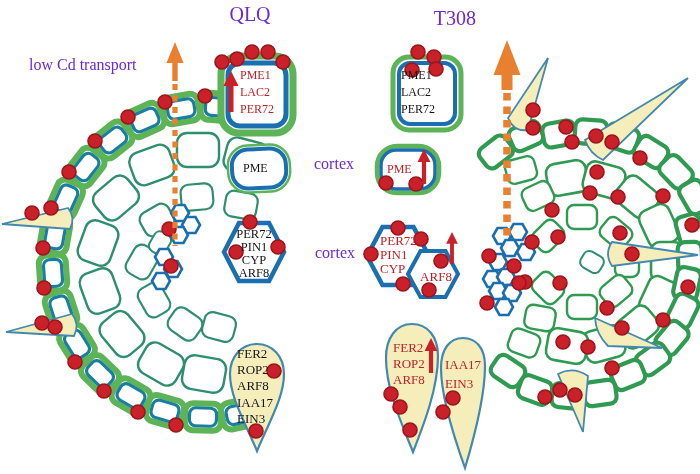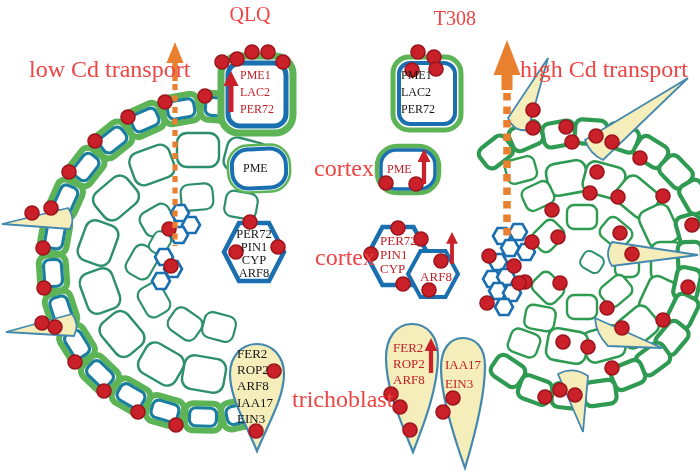--- a/index.html
+++ b/index.html
@@ -1,21 +1,21 @@
 <!DOCTYPE html>
 <html><head>
 <meta charset="utf-8">
 <style>
   html,body{margin:0;padding:0;background:#fff}
   .canvas{position:relative;width:700px;height:474px;background:#ffffff;overflow:hidden;
           font-family:"Liberation Serif",serif}
   .canvas svg{position:absolute;left:0;top:0}
-  .lbl{position:absolute;color:#ef4444;white-space:nowrap}
+  .lbl{position:absolute;color:#6d28d9;white-space:nowrap}
   .t20{font-size:20px}
-  .t19{font-size:24px}
+  .t19{font-size:16px}
   .genes{position:absolute;color:#151515;white-space:nowrap}
   .red{color:#c32026}
   .g14{font-size:12px;line-height:17px}
   .g13{font-size:13px;line-height:14px}
   .g12c{font-size:12.5px;line-height:13px;width:62px;text-align:center}
   .gt{font-size:13px;line-height:16.2px}
 </style>
 </head>
 <body>
 
@@ -286,25 +286,23 @@
     <use href="#dot" x="453" y="398"></use>
     <use href="#dot" x="443" y="412"></use>
     <use href="#rup" transform="translate(431,338) scale(0.92)"></use>
   </g>
 </svg>
 
 <div class="lbl t20" style="left:222px;top:3px;width:56px;text-align:center">QLQ</div>
 <div class="lbl t20" style="left:414px;top:7px;width:62px;text-align:right">T308</div>
 
 <div class="lbl t19" style="left:29px;top:56px">low Cd transport</div>
-<div class="lbl t19" style="left:520px;top:56px">high Cd transport</div>
 
 <div class="lbl t19" style="left:314px;top:155px">cortex</div>
 <div class="lbl t19" style="left:315px;top:244px">cortex</div>
-<div class="lbl t19" style="left:292px;top:386px">trichoblast</div>
 
 <div class="genes g14 red" style="left:240px;top:67px">
   <div>PME1</div>
   <div>LAC2</div>
   <div>PER72</div>
 </div>
 <div class="genes g14" style="left:401px;top:67px">
   <div>PME1</div>
   <div>LAC2</div>
   <div>PER72</div>

